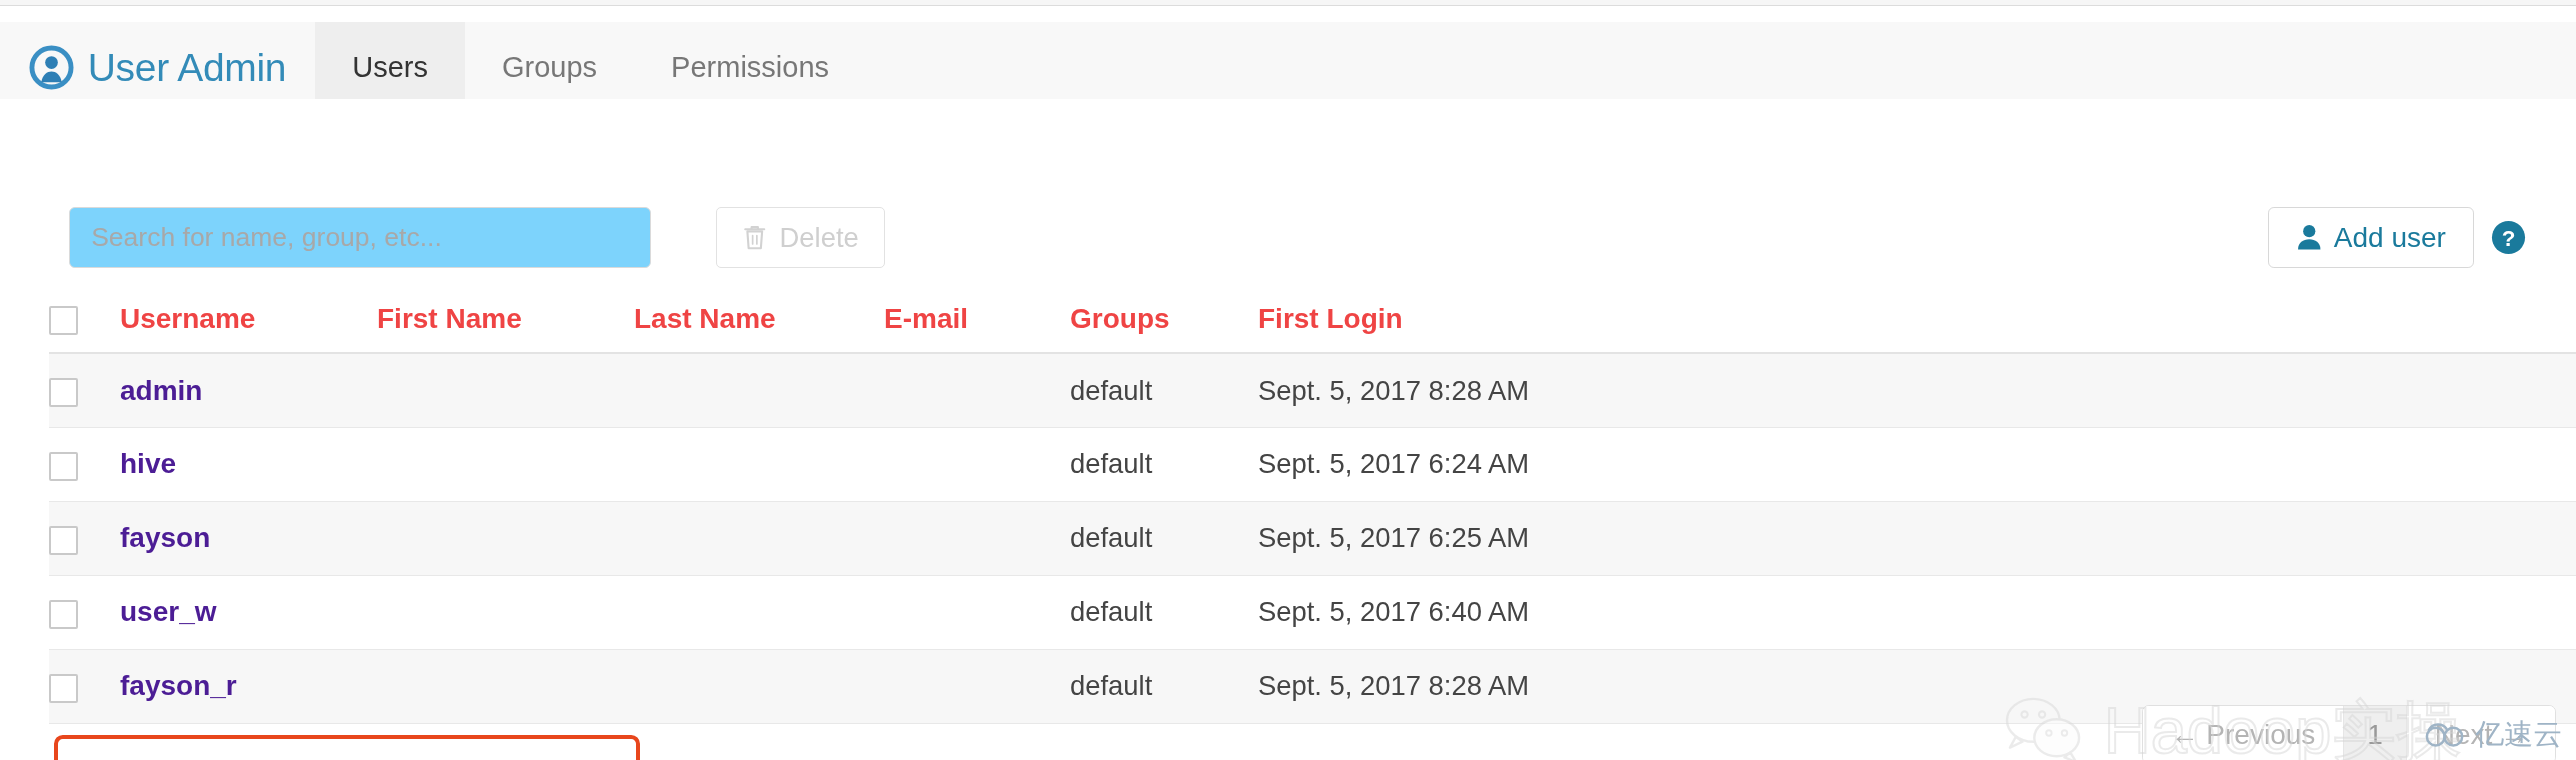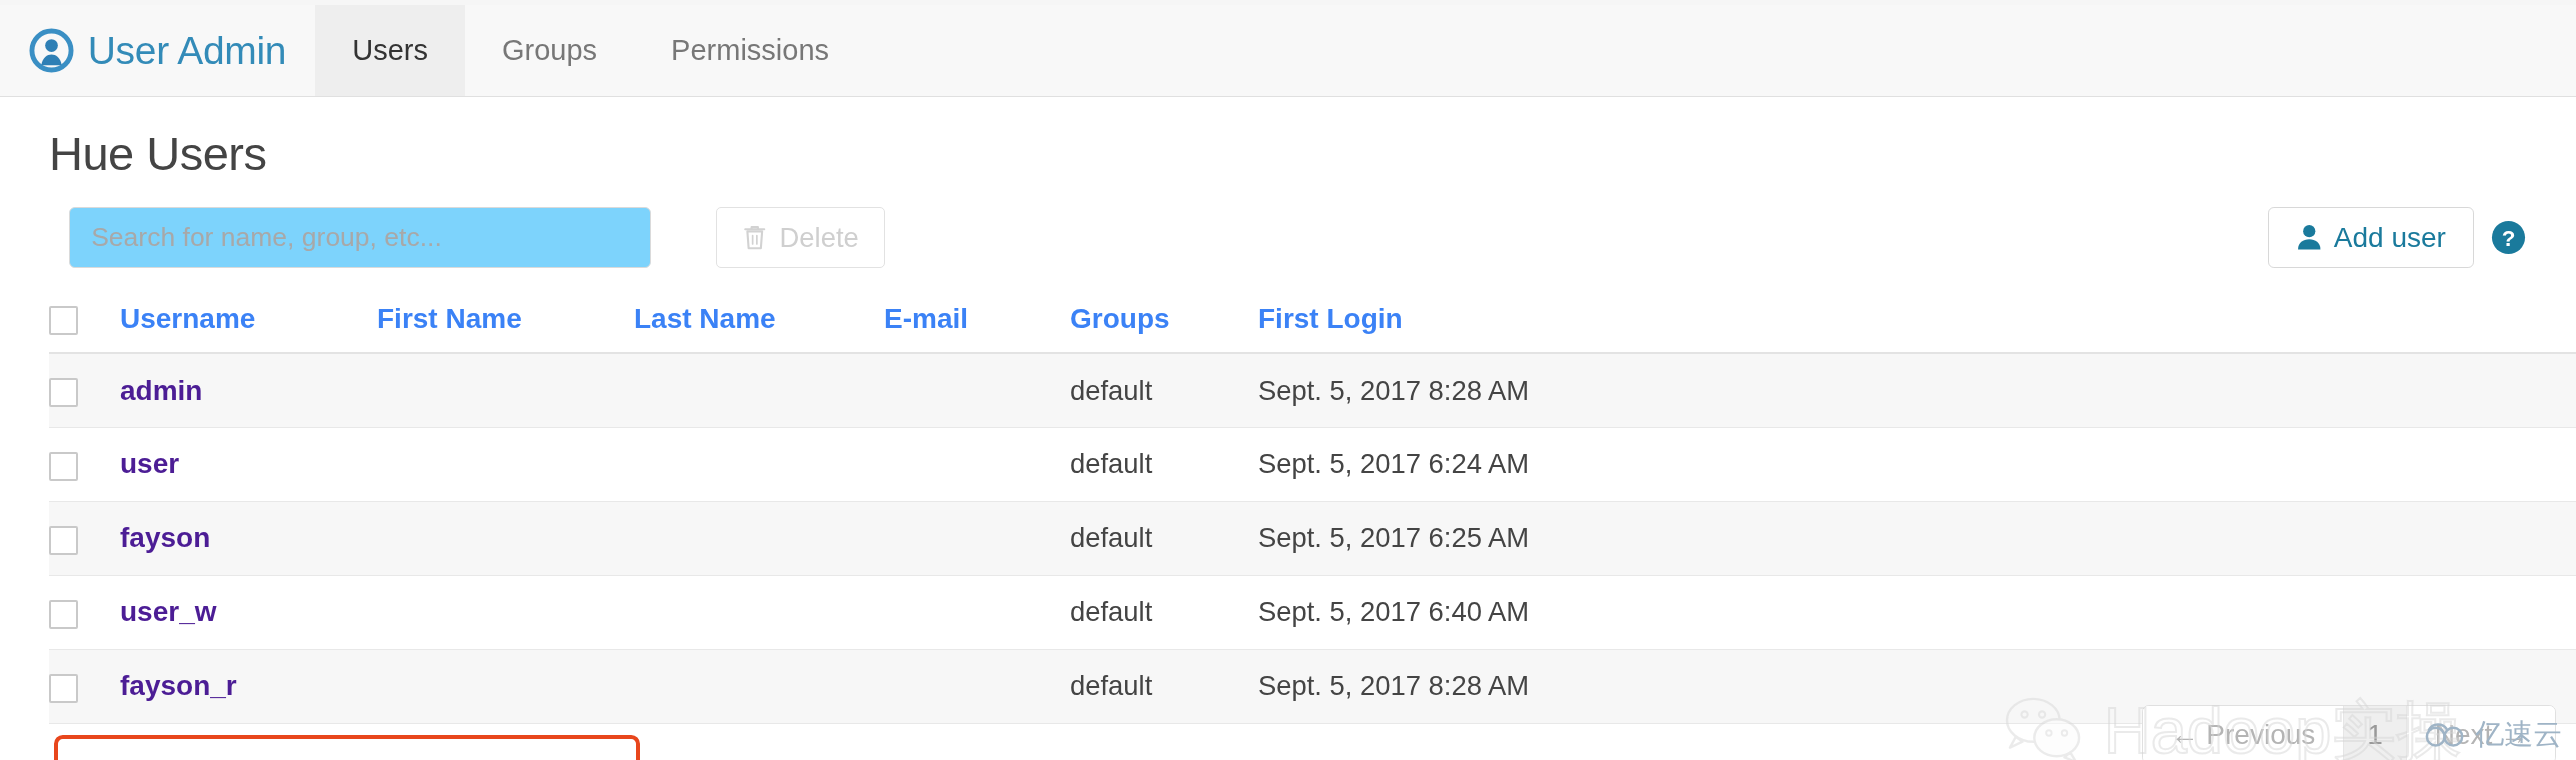--- a/index.html
+++ b/index.html
@@ -25,21 +25,21 @@
     top: 0; left: 0;
     width: 2576px;
     height: 5.9px;
     background: #f6f6f6;
     border-bottom: 1px solid #dcdcdc;
   }
 
   
   .navbar {
     position: absolute;
-    top: 5px; left: 0;
+    top: 22px; left: 0;
     width: 2576px;
     height: 92px;
     background: #f8f8f8;
     border-bottom: 1px solid #e0e0e0;
     display: flex;
     align-items: stretch;
   }
 
   .brand {
     display: flex;
@@ -195,21 +195,21 @@
   table.users {
     width: 100%;
     border-collapse: collapse;
     table-layout: fixed;
   }
 
   table.users th {
     text-align: left;
     font-size: 28px;
     font-weight: 700;
-    color: #3b82f6;
+    color: #ef4444;
     padding: 13.7px 0 17.6px 0;
     border-bottom: 2px solid #e3e3e3;
     white-space: nowrap;
   }
 
   table.users td {
     font-size: 27.4px;
     color: #444444;
     padding: 17.6px 0 17.6px 0;
     border-bottom: 1px solid #e8e8e8;
@@ -355,21 +355,20 @@
       </div>
       <div class="nav-tab">
         <span>Permissions</span>
       </div>
     </div>
 
   </div>
 
   <div class="page">
 
-    <div class="page-title">Hue Users</div>
 
     <div class="toolbar">
 
       <input class="search-input" type="text" placeholder="Search for name, group, etc..." style="">
 
       <div class="delete-btn">
         <svg class="trash-icon" viewBox="0 0 24 26">
           <path d="M3 5h18" stroke="#d2d2d2" stroke-width="2" fill="none" stroke-linecap="round"></path>
           <path d="M9 5V3h6v2" stroke="#d2d2d2" stroke-width="2" fill="none" stroke-linejoin="round"></path>
           <path d="M5 7h14l-1.2 16H6.2z" stroke="#d2d2d2" stroke-width="2" fill="none" stroke-linejoin="round"></path>
@@ -432,21 +431,21 @@
             <td></td>
             <td>default</td>
             <td>Sept. 5, 2017 8:28 AM</td>
           </tr>
 
           <tr>
             <td>
               <span class="cb"></span>
             </td>
             <td>
-              <span class="username-link">user</span>
+              <span class="username-link">hive</span>
             </td>
             <td></td>
             <td></td>
             <td></td>
             <td>default</td>
             <td>Sept. 5, 2017 6:24 AM</td>
           </tr>
 
           <tr>
             <td>

